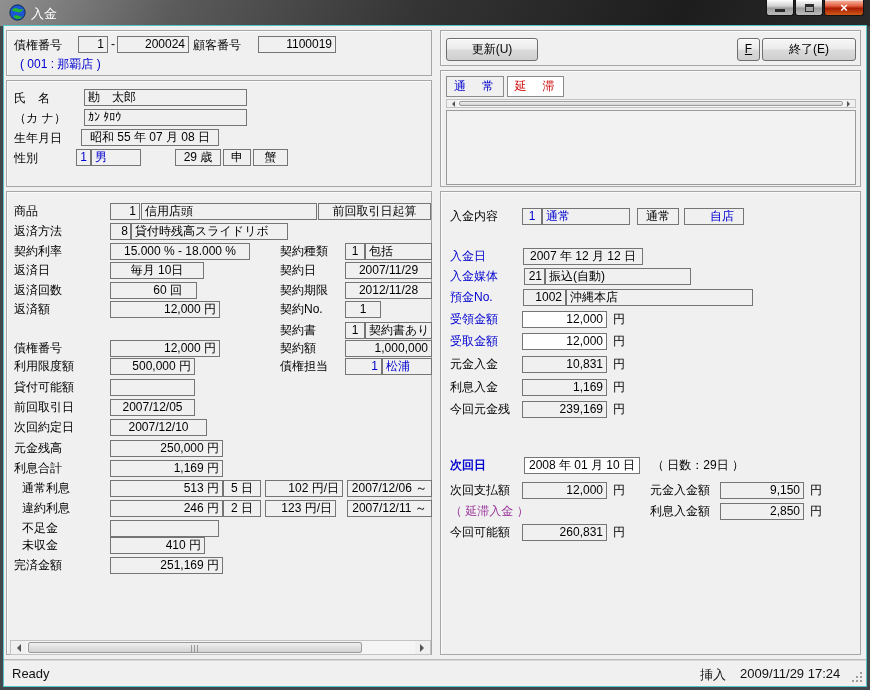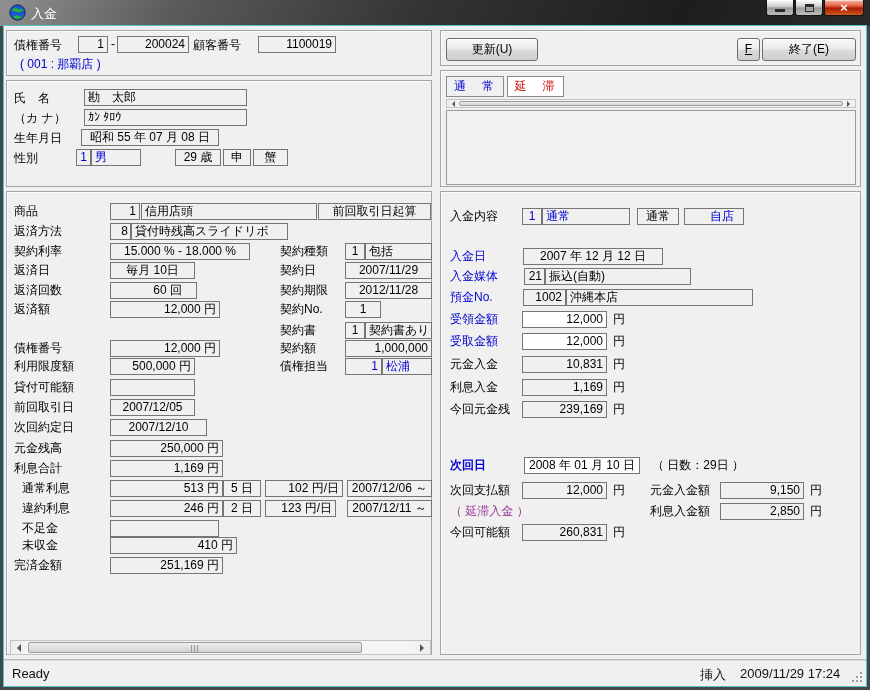--- a/index.html
+++ b/index.html
@@ -134,21 +134,21 @@
     <span class="box r" style="left:110px;top:223px;width:21px;padding:0 2px;">8</span>
     <span class="box" style="left:131px;top:223px;width:157px;">貸付時残高スライドリボ</span>
 
     <span class="lbl" style="left:14px;top:243px;">契約利率</span>
     <span class="box c" style="left:110px;top:243px;width:140px;">15.000 % - 18.000 %</span>
     <span class="lbl" style="left:280px;top:243px;">契約種類</span>
     <span class="box c" style="left:345px;top:243px;width:20px;padding:0 1px;">1</span>
     <span class="box" style="left:365px;top:243px;width:67px;">包括</span>
 
     <span class="lbl" style="left:14px;top:262px;">返済日</span>
-    <span class="box c" style="left:110px;top:262px;width:85px;">毎月 10日</span>
+    <span class="box c" style="left:110px;top:262px;width:94px;">毎月 10日</span>
     <span class="lbl" style="left:280px;top:262px;">契約日</span>
     <span class="box c" style="left:345px;top:262px;width:87px;">2007/11/29</span>
 
     <span class="lbl" style="left:14px;top:282px;">返済回数</span>
     <span class="box r" style="left:110px;top:282px;width:87px;padding-right:14px;">60 回</span>
     <span class="lbl" style="left:280px;top:282px;">契約期限</span>
     <span class="box c" style="left:345px;top:282px;width:87px;">2012/11/28</span>
 
     <span class="lbl" style="left:14px;top:301px;">返済額</span>
     <span class="box r" style="left:110px;top:301px;width:110px;">12,000 円</span>
@@ -194,21 +194,21 @@
     <span class="lbl" style="left:22px;top:500px;">違約利息</span>
     <span class="box r" style="left:110px;top:500px;width:113px;">246 円</span>
     <span class="box c" style="left:223px;top:500px;width:38px;">2 日</span>
     <span class="box r" style="left:265px;top:500px;width:71px;">123 円/日</span>
     <span class="box c" style="left:347px;top:500px;width:85px;">2007/12/11 ～</span>
 
     <span class="lbl" style="left:22px;top:520px;">不足金</span>
     <span class="box" style="left:110px;top:520px;width:109px;"></span>
 
     <span class="lbl" style="left:22px;top:537px;">未収金</span>
-    <span class="box r" style="left:110px;top:537px;width:127px;">410 円</span>
+    <span class="box r" style="left:110px;top:537px;width:95px;">410 円</span>
 
     <span class="lbl" style="left:14px;top:557px;">完済金額</span>
     <span class="box r" style="left:110px;top:557px;width:113px;">251,169 円</span>
 
     <div class="hscroll" style="left:10px;top:640px;width:421px;height:15px;">
       <span class="sb-btn" style="left:0;">
           <span class="tri tri-l"></span>
         </span>
       <span class="sb-thumb" style="left:17px;width:334px;">
           <span class="sb-grip"></span>
@@ -236,21 +236,21 @@
     </div>
     <div class="listbox" style="left:446px;top:110px;width:410px;height:75px;"></div>
 
     <span class="lbl" style="left:450px;top:208px;">入金内容</span>
     <span class="box c blue" style="left:522px;top:208px;width:20px;padding:0 1px;">1</span>
     <span class="box blue" style="left:542px;top:208px;width:88px;">通常</span>
     <span class="box c" style="left:637px;top:208px;width:42px;">通常</span>
     <span class="box c blue" style="left:684px;top:208px;width:60px;padding-left:19px;">自店</span>
 
     <span class="lbl blue" style="left:450px;top:248px;">入金日</span>
-    <span class="box c" style="left:523px;top:248px;width:140px;">2007 年 12 月 12 日</span>
+    <span class="box c" style="left:523px;top:248px;width:120px;">2007 年 12 月 12 日</span>
 
     <span class="lbl blue" style="left:450px;top:268px;">入金媒体</span>
     <span class="box r" style="left:524px;top:268px;width:21px;padding:0 2px;">21</span>
     <span class="box" style="left:545px;top:268px;width:146px;">振込(自動)</span>
 
     <span class="lbl blue" style="left:450px;top:289px;">預金No.</span>
     <span class="box r" style="left:523px;top:289px;width:43px;">1002</span>
     <span class="box" style="left:566px;top:289px;width:187px;">沖縄本店</span>
 
     <span class="lbl blue" style="left:450px;top:311px;">受領金額</span>

